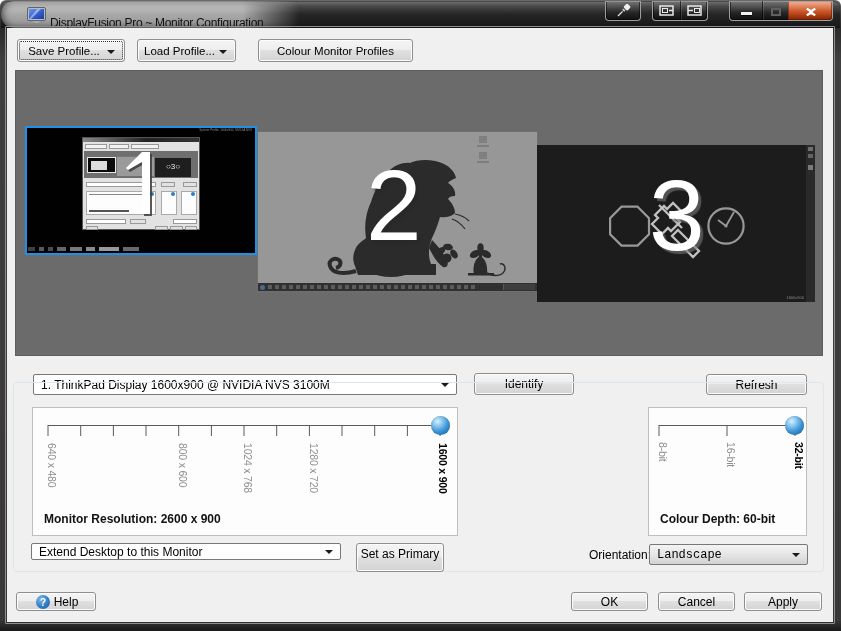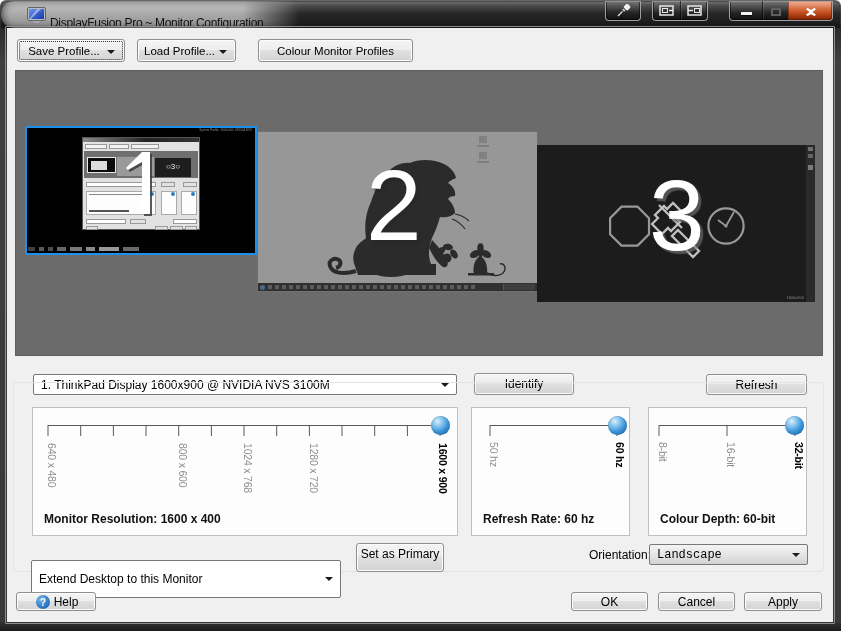--- a/index.html
+++ b/index.html
@@ -60,21 +60,21 @@
 #p-res{left:25px;width:426px;}
 #p-ref{left:464px;width:159px;}
 #p-col{left:641px;width:159px;}
 .cap{position:absolute;left:11px;bottom:9px;font-size:12px;font-weight:bold;color:#111;white-space:nowrap;}
 .vlab{position:absolute;writing-mode:vertical-rl;font-size:10.5px;letter-spacing:-0.2px;color:#8f8f8f;white-space:nowrap;}
 .vlab.sel{color:#000;font-weight:bold;}
 .ball{position:absolute;width:19px;height:19px;border-radius:50%;
   background:radial-gradient(circle at 35% 28%,#d9effc 0,#8ec9ef 25%,#3e96d9 55%,#1a6cb0 85%,#0f5a98 100%);
   box-shadow:inset 0 0 1px rgba(0,0,0,.4);}
 
-#extcombo{left:24px;top:532px;width:310px;height:38px;}
+#extcombo{left:24px;top:515px;width:310px;height:17px;}
 #b-primary{left:349px;top:515px;width:88px;height:29px;line-height:20px;}
 #orient{position:absolute;left:582px;top:520px;font-size:12px;color:#000;}
 #landcombo{left:642px;top:516px;width:159px;height:21px;background:linear-gradient(180deg,#f4f4f4,#e2e2e2 60%,#d2d2d2);font-family:Liberation Mono, monospace;}
 #b-help{left:9px;top:564px;width:80px;height:19px;line-height:18px;}
 #b-ok{left:564px;top:564px;width:77px;height:19px;line-height:18px;}
 #b-cancel{left:651px;top:564px;width:77px;height:19px;line-height:18px;}
 #b-apply{left:737px;top:564px;width:78px;height:19px;line-height:18px;}
 svg{display:block;}
 .abs{position:absolute;}
 </style></head>
@@ -254,30 +254,21 @@
     <div class="panel" id="p-res">
       <svg class="abs" style="left:0;top:0" width="424" height="40" viewBox="0 0 424 40">
         <path d="M15 17.5 L407.5 17.5 M15 17 V28 M47.7 17 V28 M80.4 17 V28 M113 17 V28 M145.7 17 V28 M178.4 17 V28 M211 17 V28 M243.7 17 V28 M276.4 17 V28 M309 17 V28 M341.7 17 V28 M374.4 17 V28 M407 17 V28" stroke="#5a5a5a" stroke-width="1" fill="none"></path>
       </svg>
       <div class="vlab" style="left:13px;top:35px">640 x 480</div>
       <div class="vlab" style="left:144px;top:35px">800 x 600</div>
       <div class="vlab" style="left:209px;top:35px">1024 x 768</div>
       <div class="vlab" style="left:275px;top:35px">1280 x 720</div>
       <div class="vlab sel" style="left:404px;top:35px">1600 x 900</div>
       <div class="ball" style="left:398px;top:8px"></div>
-      <div class="cap">Monitor Resolution: 1600 x 400</div>
-    </div>
-    <div class="panel" id="p-ref">
-      <svg class="abs" style="left:0;top:0" width="157" height="40" viewBox="0 0 157 40">
-        <path d="M18 17.5 L145.5 17.5 M18 17 V28 M145 17 V28" stroke="#5a5a5a" stroke-width="1" fill="none"></path>
-      </svg>
-      <div class="vlab" style="left:16px;top:34px">50 hz</div>
-      <div class="vlab sel" style="left:142px;top:34px">60 hz</div>
-      <div class="ball" style="left:136px;top:8px"></div>
-      <div class="cap">Refresh Rate: 60 hz</div>
+      <div class="cap">Monitor Resolution: 2600 x 900</div>
     </div>
     <div class="panel" id="p-col">
       <svg class="abs" style="left:0;top:0" width="157" height="40" viewBox="0 0 157 40">
         <path d="M10 17.5 L146.5 17.5 M10 17 V28 M78 17 V28 M146 17 V28" stroke="#5a5a5a" stroke-width="1" fill="none"></path>
       </svg>
       <div class="vlab" style="left:8px;top:34px">8-bit</div>
       <div class="vlab" style="left:76px;top:34px">16-bit</div>
       <div class="vlab sel" style="left:144px;top:34px">32-bit</div>
       <div class="ball" style="left:136px;top:8px"></div>
       <div class="cap">Colour Depth: 60-bit</div>

